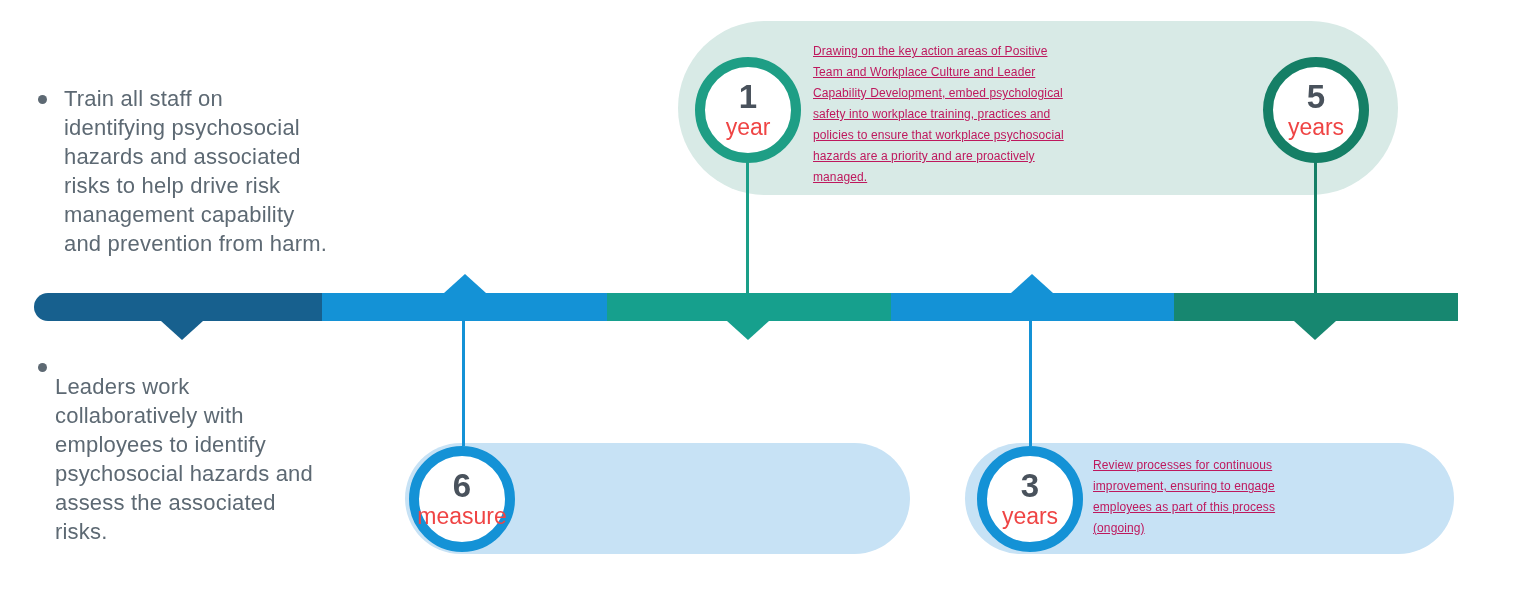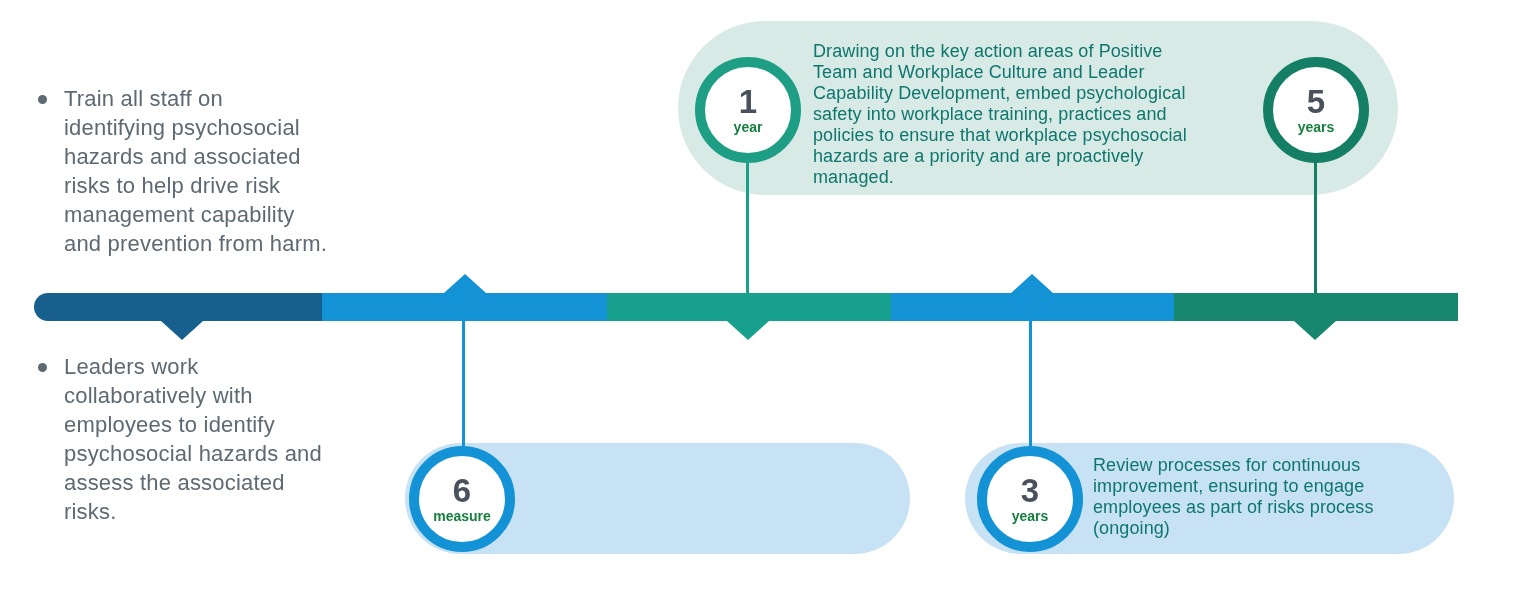--- a/index.html
+++ b/index.html
@@ -8,21 +8,21 @@
     width:1536px;height:592px;
     background:#ffffff;
     font-family:"Liberation Sans", sans-serif;
     overflow:hidden;
   }
   
   .bullet{position:absolute;display:flex;color:#5D6973;}
   .bullet-dot{width:9px;height:9px;border-radius:50%;background:#5D6973;margin-top:11px;flex:none;}
   .bullet-text{font-size:22px;line-height:29px;white-space:pre;margin-left:17px;letter-spacing:.2px;}
   #bullet-1{left:38px;top:84px;}
-  #bullet-2{left:38px;top:352px;}
+  #bullet-2{left:38px;top:352px;flex-direction:column;}
 
   
   .bar{position:absolute;left:34px;top:293px;width:1424px;height:28px;display:flex;border-radius:14px 0 0 14px;overflow:hidden;z-index:2;}
   .seg{height:100%;}
   .seg1{width:288px;background:#17608E;}
   .seg2{width:285px;background:#1492D6;}
   .seg3{width:284px;background:#16A08D;}
   .seg4{width:283px;background:#1492D6;}
   .seg5{width:284px;background:#178770;}
 
@@ -42,33 +42,33 @@
   #line-5y{left:1314px;top:162px;height:131px;background:#157F66;}
   #line-6m{left:462px;top:321px;height:125px;background:#1492D6;}
   #line-3y{left:1029px;top:321px;height:125px;background:#1492D6;}
 
   
   .bubble{position:absolute;z-index:1;}
   #bubble-top{left:678px;top:21px;width:720px;height:174px;border-radius:87px;background:#D8EAE6;}
   #bubble-6m{left:405px;top:443px;width:505px;height:111px;border-radius:56px;background:#C7E2F5;}
   #bubble-3y{left:965px;top:443px;width:489px;height:111px;border-radius:56px;background:#C7E2F5;}
 
-  .bubble-text{position:absolute;font-size:18px;line-height:21px;color:#0f766e;white-space:pre;z-index:2;letter-spacing:.1px;}
+  .bubble-text{position:absolute;font-size:12px;line-height:21px;color:#be185d;white-space:pre;z-index:2;letter-spacing:.1px;text-decoration:underline;}
   #text-top{left:813px;top:41px;}
   #text-6m{left:532px;top:455px;}
   #text-3y{left:1093px;top:455px;}
 
   
   .ms-circle{position:absolute;width:86px;height:86px;border-radius:50%;background:#ffffff;border:10px solid;display:flex;flex-direction:column;align-items:center;justify-content:center;z-index:3;}
   #circle-1y{left:695px;top:57px;border-color:#1E9E85;}
   #circle-5y{left:1263px;top:57px;border-color:#157F66;}
   #circle-6m{left:409px;top:446px;border-color:#1492D6;}
   #circle-3y{left:977px;top:446px;border-color:#1492D6;}
   .ms-value{font-size:33px;font-weight:bold;color:#49525C;line-height:1;}
-  .ms-unit{font-size:14px;font-weight:bold;color:#15803d;line-height:1.1;margin-top:2px;}
+  .ms-unit{font-size:23px;font-weight:normal;color:#ef4444;line-height:1.1;margin-top:2px;}
 </style>
 </head>
 <body>
 
 <div class="canvas">
 
   <div class="bullet" id="bullet-1">
     <span class="bullet-dot"></span>
     <span class="bullet-text">Train all staff on
 identifying psychosocial
@@ -93,21 +93,21 @@
 
   <div class="bubble-text" id="text-top">Drawing on the key action areas of Positive
 Team and Workplace Culture and Leader
 Capability Development, embed psychological
 safety into workplace training, practices and
 policies to ensure that workplace psychosocial
 hazards are a priority and are proactively
 managed.</div>
   <div class="bubble-text" id="text-3y">Review processes for continuous
 improvement, ensuring to engage
-employees as part of risks process
+employees as part of this process
 (ongoing)</div>
 
   <div class="connector" id="line-1y"></div>
   <div class="connector" id="line-5y"></div>
   <div class="connector" id="line-6m"></div>
   <div class="connector" id="line-3y"></div>
 
   <div class="bar">
     <div class="seg seg1"></div>
     <div class="seg seg2"></div>

